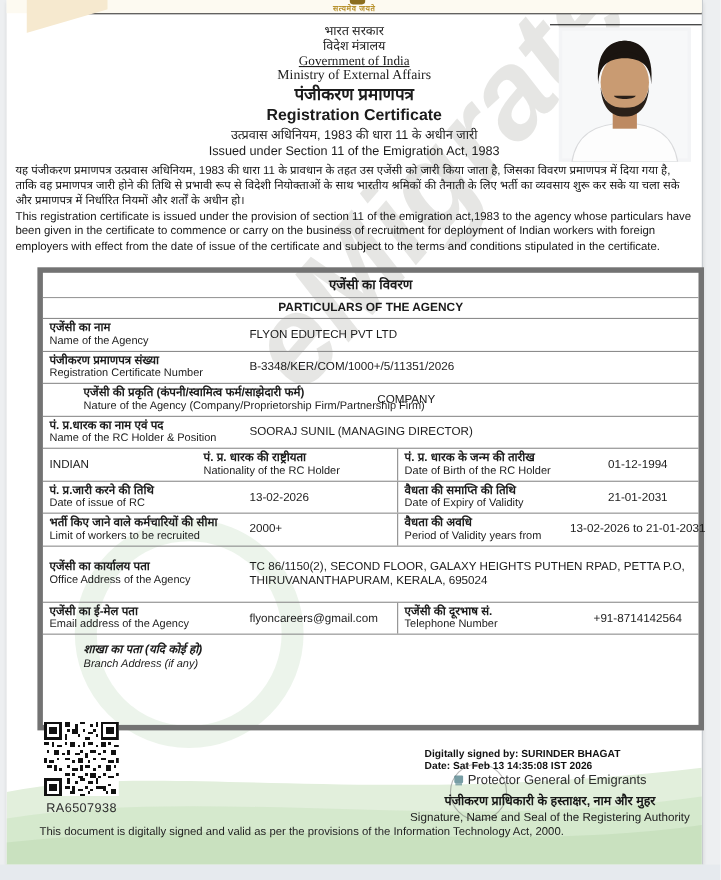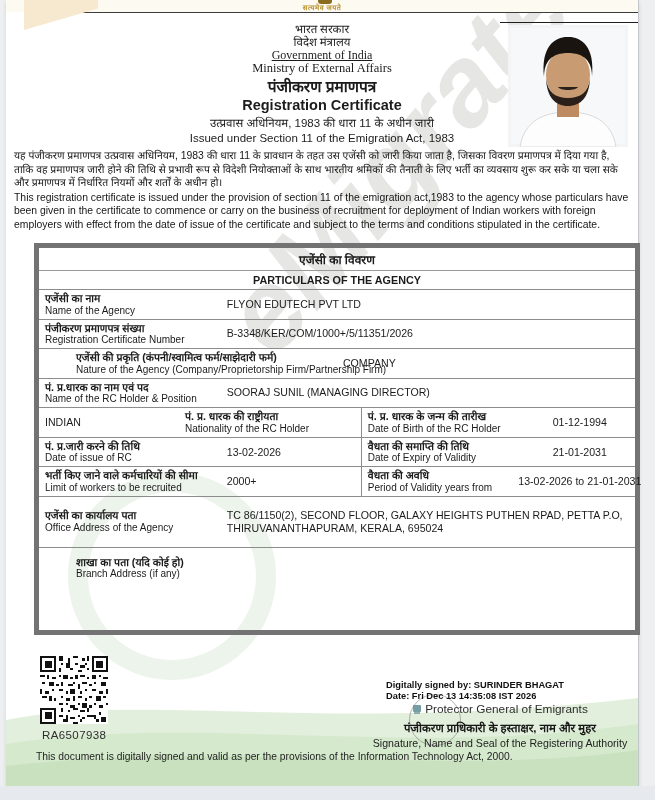--- a/index.html
+++ b/index.html
@@ -49,21 +49,21 @@
   .cell .hi{font-weight:bold;font-size:10.6px;line-height:12.5px;}
   .cell .en{font-size:10px;line-height:12px;}
   .c-lbl{width:30.5%;}
   .c-valwide{width:69.5%;font-size:10.6px;justify-content:center;line-height:13px;}
   .c-val{width:23.5%;font-size:10.6px;justify-content:center;}
   .c-lbl2{width:27.5%;border-left:1px solid #8c8c8c;}
   .c-val2{width:18.5%;font-size:10.6px;justify-content:center;align-items:center;white-space:nowrap;}
   .c-lblfull{width:100%;margin-left:31px;}
   .val-abs{position:absolute;left:51%;top:50%;transform:translateY(-50%);font-size:10.6px;}
   .row-tall{min-height:50px;}
-  .row-xtall{min-height:82px;align-items:flex-start;}
+  .row-xtall{min-height:82px;align-items:flex-start;font-style:italic;}
   .row-xtall .c-lblfull{justify-content:flex-start;padding-top:8px;}
   
   .green-band{position:absolute;left:0;top:686px;width:632px;height:100px;z-index:1;}
   .qr{position:absolute;left:34px;top:656px;width:68px;height:68px;z-index:3;}
   .qr-ref{position:absolute;left:36px;top:729px;font-size:11.5px;color:#2e2e2e;z-index:3;letter-spacing:.4px;}
   .sig-block{position:absolute;left:358px;top:680px;width:272px;z-index:3;color:#111;}
   .sig-bold{font-size:9.3px;font-weight:bold;line-height:10.5px;padding-left:22px;}
   .sig-authority{font-size:11.8px;color:#2d2d2d;text-align:center;margin-top:1px;}
   .sig-hi{font-size:11.4px;font-weight:bold;text-align:center;margin-top:2px;color:#161616;}
   .sig-en{font-size:10.6px;text-align:center;margin-top:2px;color:#222;}
@@ -197,20 +197,32 @@
       </div>
 
       <div class="trow row-tall">
         <div class="cell c-lbl">
           <div class="hi">एजेंसी का कार्यालय पता</div>
           <div class="en">Office Address of the Agency</div>
         </div>
         <div class="cell c-valwide">TC 86/1150(2), SECOND FLOOR, GALAXY HEIGHTS PUTHEN RPAD, PETTA P.O, THIRUVANANTHAPURAM, KERALA, 695024</div>
       </div>
 
+      <div class="trow">
+        <div class="cell c-lbl">
+          <div class="hi">एजेंसी का ई-मेल पता</div>
+          <div class="en">Email address of the Agency</div>
+        </div>
+        <div class="cell c-val">flyoncareers@gmail.com</div>
+        <div class="cell c-lbl2">
+          <div class="hi">एजेंसी की दूरभाष सं.</div>
+          <div class="en">Telephone Number</div>
+        </div>
+        <div class="cell c-val2">+91-8714142564</div>
+      </div>
 
       <div class="trow row-xtall">
         <div class="cell c-lblfull">
           <div class="hi">शाखा का पता (यदि कोई हो)</div>
           <div class="en">Branch Address (if any)</div>
         </div>
       </div>
     </div>
 
     <div class="green-band">
@@ -246,21 +258,21 @@
                    M8 25h2v1H8z M11 25h1v2h-1z M13 26h2v1h-2z M16 25h1v1h-1z M18 26h1v1h-1z M20 25h2v1h-2z M22 25h1v1h-1z M23 25h1v2h-1z M25 24h1v1h-1z M26 26h2v2h-2z M24 27h1v1h-1z
                    M10 27h2v1h-2z M14 28h2v1h-2z M17 27h1v1h-1z"></path>
         </g>
       </svg>
     </div>
     <div class="qr-ref">RA6507938</div>
 
     <div class="seal-circle"></div>
     <div class="sig-block">
       <div class="sig-bold">Digitally signed by: SURINDER BHAGAT</div>
-      <div class="sig-bold">Date: Fri Dec 13 14:35:08 IST 2026</div>
+      <div class="sig-bold">Date: Sat Feb 13 14:35:08 IST 2026</div>
       <div class="sig-authority">
         <span class="authority-emblem">
           <svg width="10" height="11" viewBox="0 0 10 11">
               <rect x="1" y="1" width="8" height="7" rx="1" fill="#4a7c86" opacity="0.75"></rect>
               <rect x="2" y="8" width="6" height="2" fill="#4a7c86" opacity="0.6"></rect>
             </svg>
         </span><span>Protector General of Emigrants</span>
       </div>
       <div class="sig-hi">पंजीकरण प्राधिकारी के हस्ताक्षर, नाम और मुहर</div>
       <div class="sig-en">Signature, Name and Seal of the Registering Authority</div>

